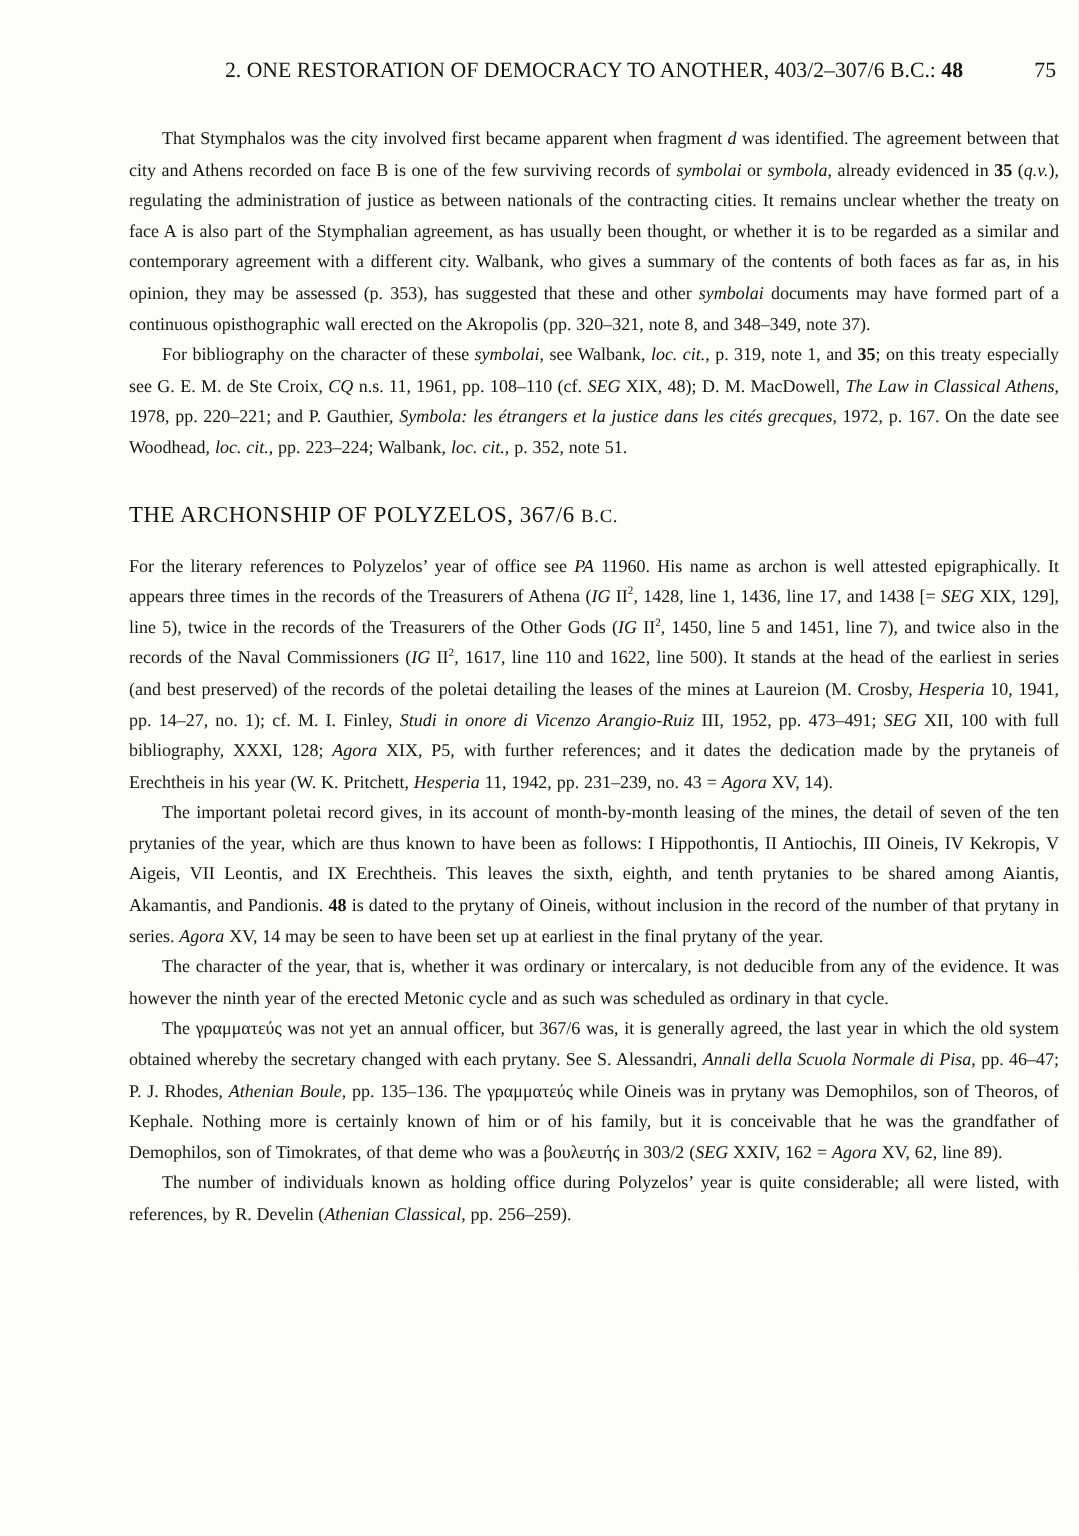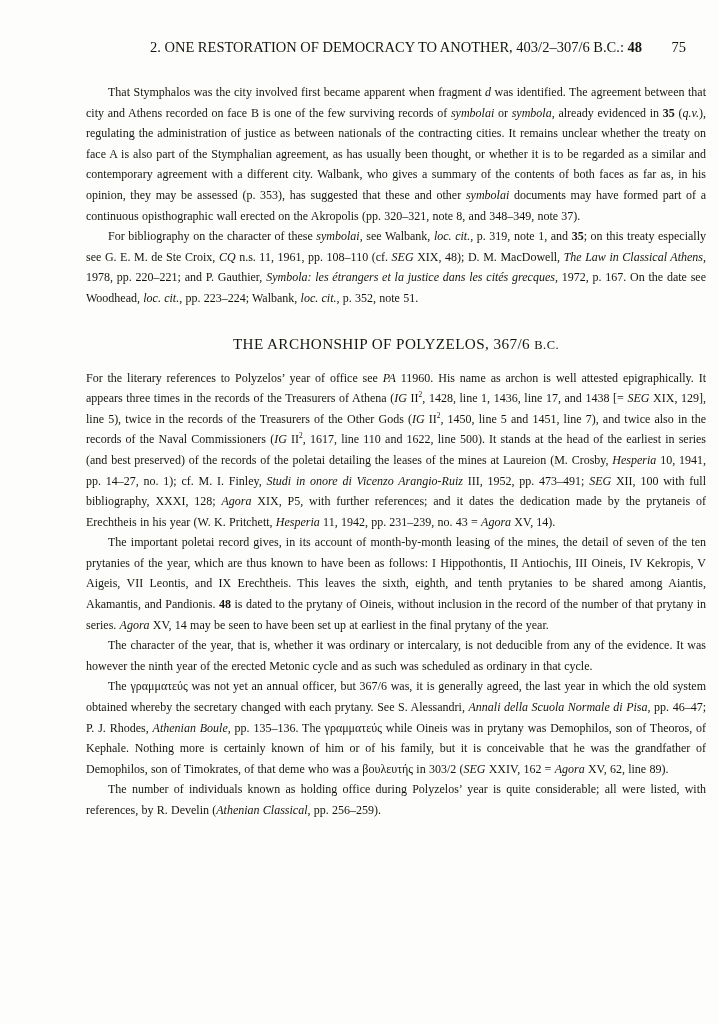--- a/index.html
+++ b/index.html
@@ -29,38 +29,37 @@
   .running-head {
     position: relative;
     font-size: 14.5px;
     line-height: 18px;
     text-align: center;
     margin-bottom: 26px;
     white-space: nowrap;
   }
   .running-head .page-number {
     position: absolute;
-    right: 20px;
+    right: 2px;
     top: 0;
   }
   p.body-para {
     margin: 0;
     font-size: 12px;
     line-height: 20.6px;
     text-align: justify;
     text-indent: 22px;
     word-spacing: 0.02em;
   }
   p.body-para.noindent {
     text-indent: 0;
   }
   .section-heading {
     font-size: 15.2px;
     font-weight: normal;
-    text-align: center;
     letter-spacing: 0.4px;
     margin: 25px 0 13px 0;
     line-height: 19px;
   }
   .sc {
     font-size: 0.82em;
     letter-spacing: 0.5px;
   }
   sup {
     font-size: 0.62em;

